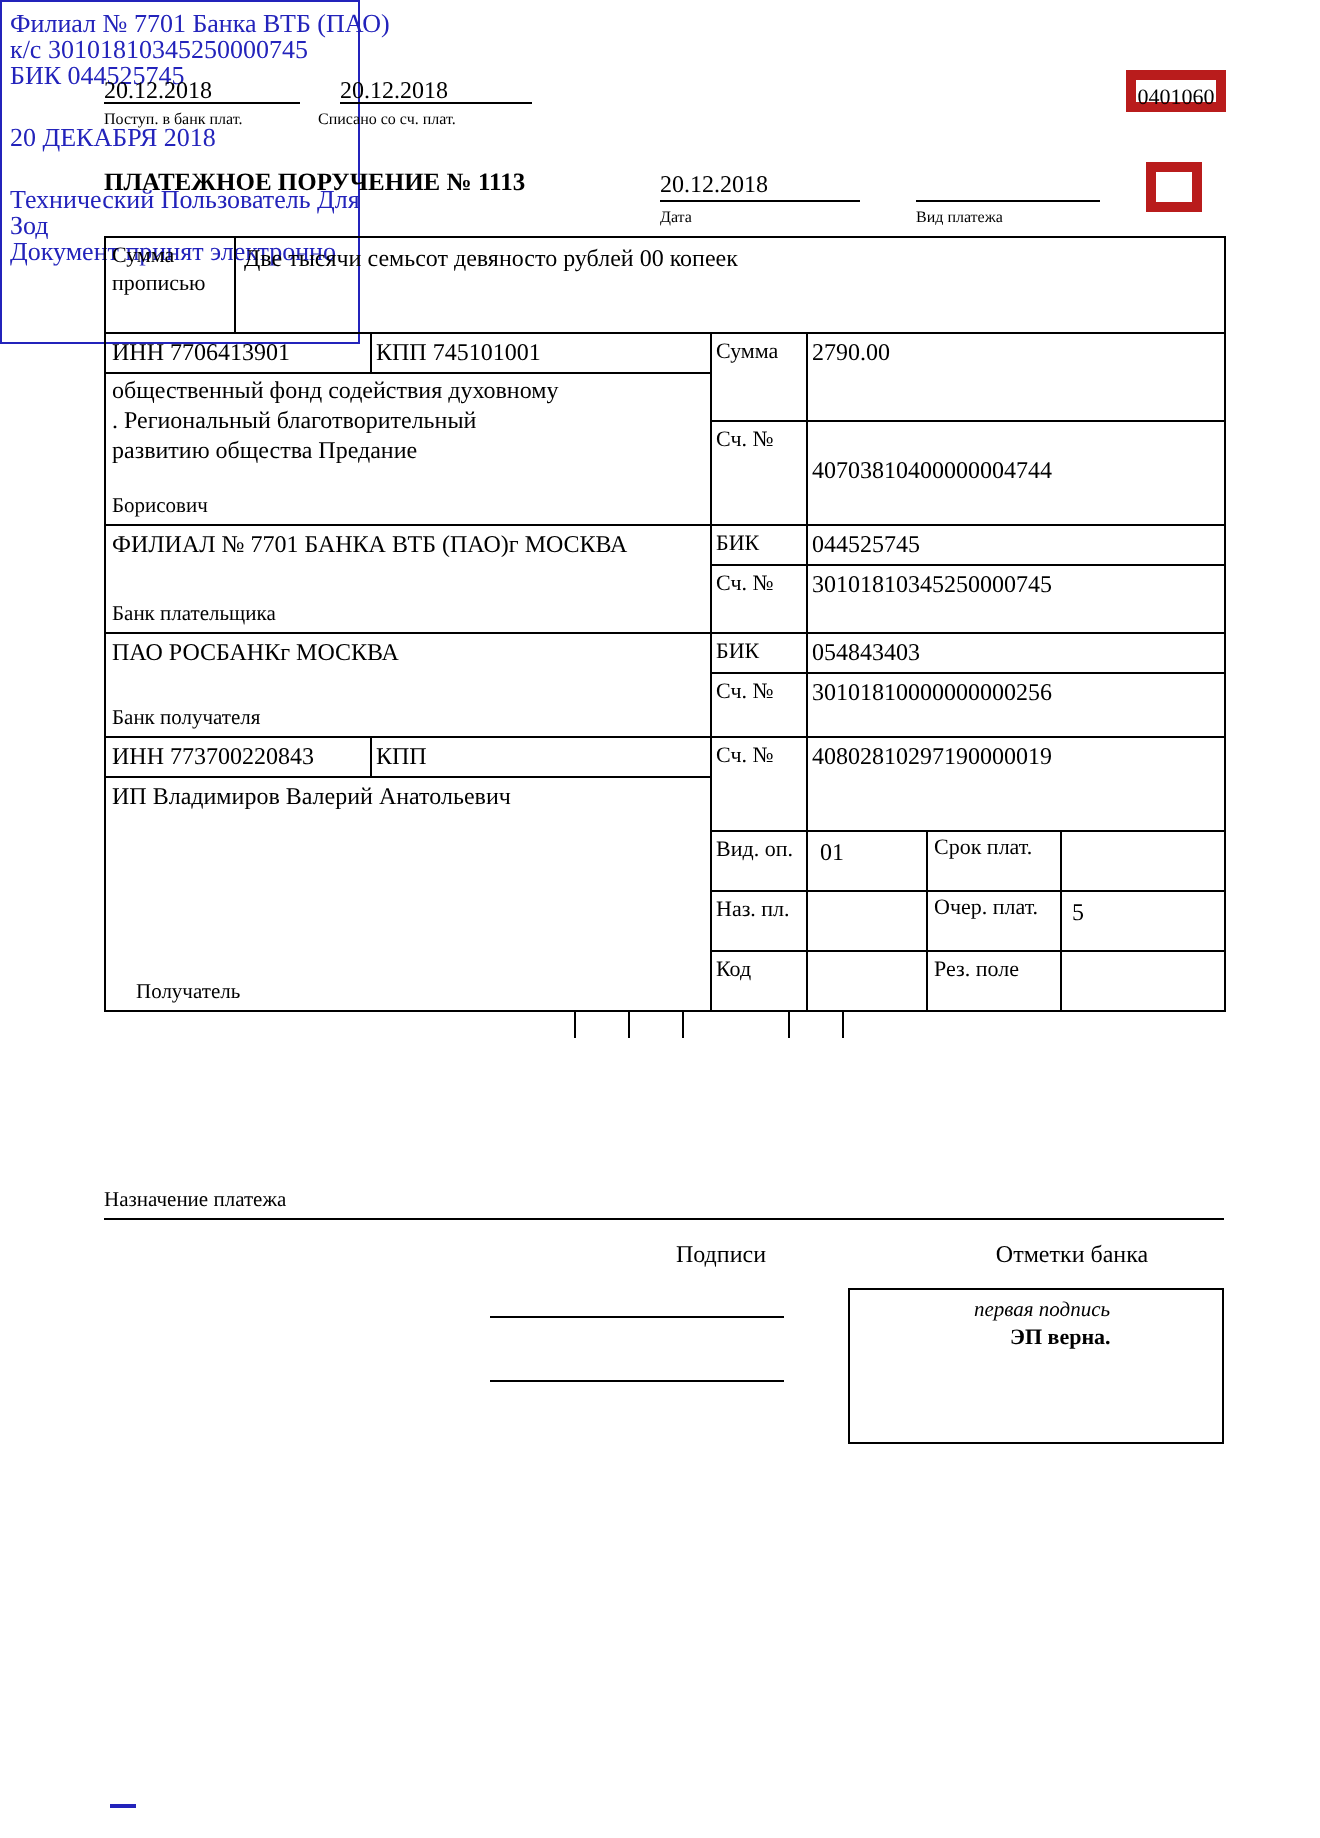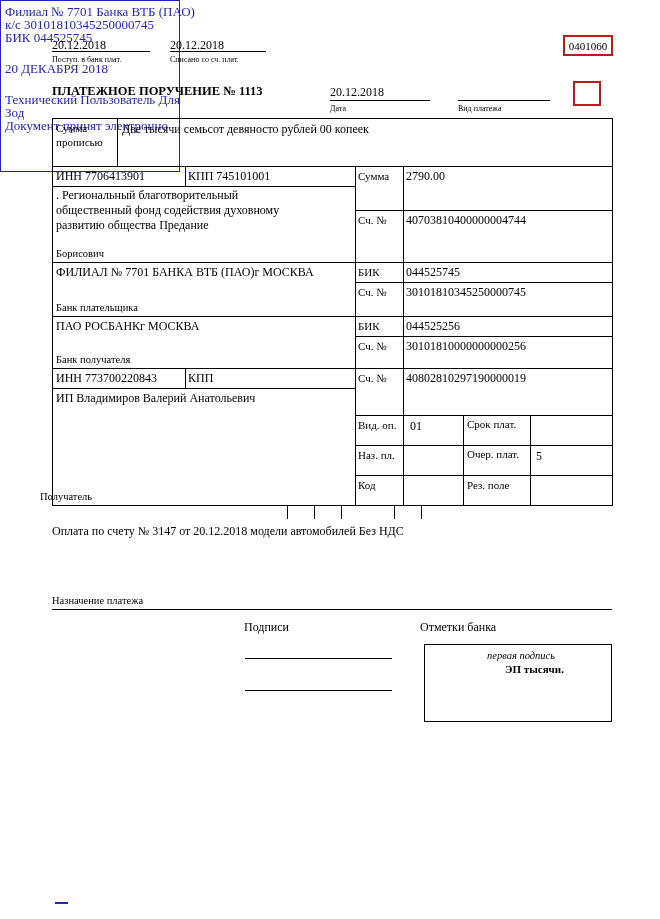--- a/index.html
+++ b/index.html
@@ -8,21 +8,21 @@
   .page { position:relative; width:660px; height:919px; background:#fff; overflow:hidden; }
   .abs { position:absolute; }
   .hl { position:absolute; height:1px; background:#000; }
   .vl { position:absolute; width:1px; background:#000; }
   .t { position:absolute; font-size:12px; line-height:1.25; white-space:nowrap; }
   .lbl { font-size:11px; }
   .sec { font-size:10.5px; }
   .small { font-size:8px; }
   .b { font-weight:bold; }
   .wrap { white-space:normal; }
-  .box { position:absolute; border:2px solid #b91c1c; }
+  .box { position:absolute; border:5px solid #b91c1c; }
   .nm { font-size:12px; line-height:15px; white-space:nowrap; }
   .stamp { left:52px; top:616px; width:180px; height:172px; border:1px solid #2323bb;
            color:#2323bb; font-size:13px; padding:4px 3px 0 4px; }
   .sl { min-height:13px; line-height:13px; white-space:nowrap; }
   .sl.gap { min-height:18px; }
   .marks { left:424px; top:644px; width:188px; height:78px; border:1px solid #000; padding-top:4px; font-size:10.5px; }
   .marks .m1 { text-align:center; font-weight:bold; font-size:11px; line-height:14px; }
   .marks .m2 { padding-left:7px; line-height:14px; }
   .marks .m3 { padding-left:62px; font-style:italic; line-height:13px; }
   .marks .m4 { padding-left:80px; font-weight:bold; font-size:11px; line-height:14px; }
@@ -35,21 +35,21 @@
 <body>
 
 <div class="page">
 
   <div class="t" style="left:52px;top:38px">20.12.2018</div>
   <div class="hl" style="left:52px;top:51px;width:98px"></div>
   <div class="t small" style="left:52px;top:55px">Поступ. в банк плат.</div>
 
   <div class="t" style="left:170px;top:38px">20.12.2018</div>
   <div class="hl" style="left:170px;top:51px;width:96px"></div>
-  <div class="t small" style="left:170px;top:55px">Списано со сч. плат.</div>
+  <div class="t small" style="left:159px;top:55px">Списано со сч. плат.</div>
 
   <div class="box formcode">
     <span>0401060</span>
   </div>
 
   <div class="t b" style="left:52px;top:84px;font-size:12.5px">ПЛАТЕЖНОЕ ПОРУЧЕНИЕ № 1113</div>
   <div class="t" style="left:330px;top:85px">20.12.2018</div>
   <div class="hl" style="left:330px;top:100px;width:100px"></div>
   <div class="t small" style="left:330px;top:104px">Дата</div>
   <div class="hl" style="left:458px;top:100px;width:92px"></div>
@@ -89,82 +89,81 @@
   <div class="vl" style="left:341px;top:505px;height:14px"></div>
   <div class="vl" style="left:394px;top:505px;height:14px"></div>
   <div class="vl" style="left:421px;top:505px;height:14px"></div>
 
   <div class="t" style="left:56px;top:169px">ИНН 7706413901</div>
   <div class="t" style="left:188px;top:169px">КПП 745101001</div>
   <div class="t lbl" style="left:358px;top:170px">Сумма</div>
   <div class="t" style="left:406px;top:169px">2790.00</div>
 
   <div class="abs" style="left:56px;top:188px;width:296px">
+    <div class="nm">общественный фонд содействия духовному</div>
     <div class="nm">. Региональный благотворительный</div>
-    <div class="nm">общественный фонд содействия духовному</div>
     <div class="nm">развитию общества Предание</div>
   </div>
 
   <div class="t lbl" style="left:358px;top:214px">Сч. №</div>
-  <div class="t" style="left:406px;top:213px">40703810400000004744</div>
+  <div class="t" style="left:406px;top:228px">40703810400000004744</div>
   <div class="t sec" style="left:56px;top:247px">Борисович</div>
 
   <div class="t" style="left:56px;top:265px">ФИЛИАЛ № 7701 БАНКА ВТБ (ПАО)г МОСКВА</div>
   <div class="t lbl" style="left:358px;top:266px">БИК</div>
   <div class="t" style="left:406px;top:265px">044525745</div>
   <div class="t lbl" style="left:358px;top:286px">Сч. №</div>
   <div class="t" style="left:406px;top:285px">30101810345250000745</div>
   <div class="t sec" style="left:56px;top:301px">Банк плательщика</div>
 
   <div class="t" style="left:56px;top:319px">ПАО РОСБАНКг МОСКВА</div>
   <div class="t lbl" style="left:358px;top:320px">БИК</div>
-  <div class="t" style="left:406px;top:319px">044525256</div>
+  <div class="t" style="left:406px;top:319px">054843403</div>
   <div class="t lbl" style="left:358px;top:340px">Сч. №</div>
   <div class="t" style="left:406px;top:339px">30101810000000000256</div>
   <div class="t sec" style="left:56px;top:353px">Банк получателя</div>
 
   <div class="t" style="left:56px;top:371px">ИНН 773700220843</div>
   <div class="t" style="left:188px;top:371px">КПП</div>
   <div class="t lbl" style="left:358px;top:372px">Сч. №</div>
   <div class="t" style="left:406px;top:371px">40802810297190000019</div>
   <div class="t" style="left:56px;top:391px">ИП Владимиров Валерий Анатольевич</div>
 
   <div class="t lbl" style="left:358px;top:419px">Вид. оп.</div>
   <div class="t" style="left:410px;top:419px">01</div>
   <div class="t lbl wrap" style="left:467px;top:418px;width:56px">Срок плат.</div>
 
   <div class="t lbl" style="left:358px;top:449px">Наз. пл.</div>
   <div class="t lbl wrap" style="left:467px;top:448px;width:56px">Очер. плат.</div>
   <div class="t" style="left:536px;top:449px">5</div>
 
   <div class="t lbl" style="left:358px;top:479px">Код</div>
   <div class="t lbl" style="left:467px;top:479px">Рез. поле</div>
-  <div class="t sec" style="left:40px;top:490px">Получатель</div>
+  <div class="t sec" style="left:68px;top:490px">Получатель</div>
 
-  <div class="t" style="left:52px;top:524px">Оплата по счету № 3147 от 20.12.2018 модели автомобилей Без НДС</div>
   <div class="t sec" style="left:52px;top:594px">Назначение платежа</div>
   <div class="hl" style="left:52px;top:609px;width:560px"></div>
 
   <div class="stamp">
     <div class="sl">Филиал № 7701 Банка ВТБ (ПАО)</div>
     <div class="sl">к/с 30101810345250000745</div>
     <div class="sl">БИК 044525745</div>
     <div class="sl gap"></div>
     <div class="sl">20 ДЕКАБРЯ 2018</div>
     <div class="sl gap"></div>
     <div class="sl">Технический Пользователь Для</div>
     <div class="sl">Зод</div>
     <div class="sl">Документ принят электронно</div>
   </div>
 
-  <div class="t" style="left:244px;top:620px;width:155px;text-align:left">Подписи</div>
+  <div class="t" style="left:228px;top:620px;width:155px;text-align:right">Подписи</div>
   <div class="hl" style="left:245px;top:658px;width:147px"></div>
   <div class="hl" style="left:245px;top:690px;width:147px"></div>
 
-  <div class="t" style="left:420px;top:620px;width:192px;text-align:left">Отметки банка</div>
+  <div class="t" style="left:440px;top:620px;width:192px;text-align:center">Отметки банка</div>
   <div class="marks abs">
     <div class="m3">первая подпись</div>
-    <div class="m4">ЭП тысячи.</div>
+    <div class="m4">ЭП верна.</div>
   </div>
 
   <div class="abs artifact"></div>
 
 </div>
 
 </body></html>

